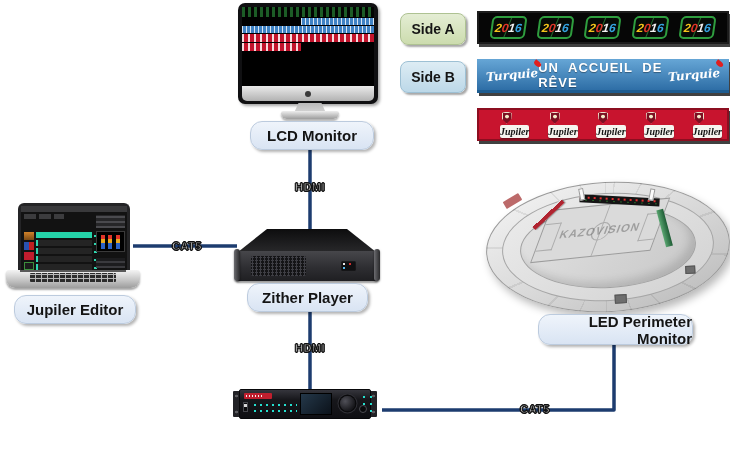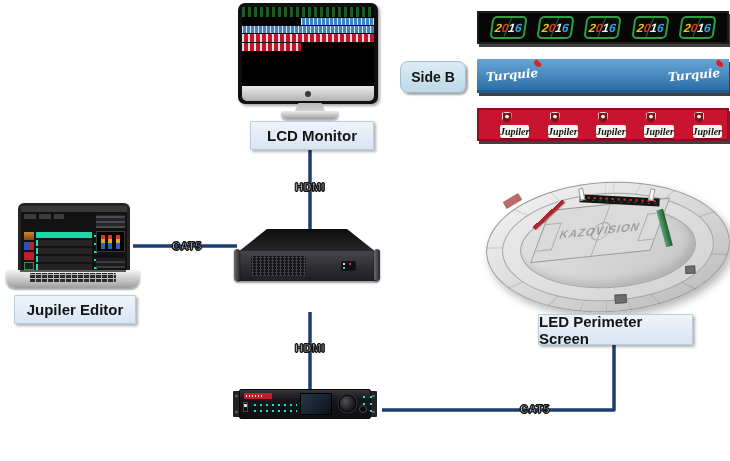--- a/index.html
+++ b/index.html
@@ -9,22 +9,22 @@
 
   
   svg.wires { position:absolute; left:0; top:0; width:730px; height:461px; }
   .conn-label { position:absolute; width:44px; text-align:center;
     font-weight:bold; font-size:11px; letter-spacing:.5px; color:#fff;
     -webkit-text-stroke:1px #111;
     text-shadow:-1px 0 #111,1px 0 #111,0 -1px #111,0 1px #111; }
 
   
   .node-label { position:absolute; display:flex; align-items:center; justify-content:center;
-    background:linear-gradient(#eff4fb,#d9e4f3); border:1px solid #bccbde; border-radius:1px;
-    box-shadow:2px 2px 3px rgba(0,0,0,.30); font-weight:bold; font-size:15px; color:#141414; }
+    background:linear-gradient(#eff4fb,#d9e4f3); border:1px solid #bccbde; border-radius:12px;
+    box-shadow:2px 2px 3px rgba(0,0,0,.30); font-weight:bold; font-size:15px; color:#141414;text-align:right; }
 
   
   .side-label { position:absolute; left:400px; width:64px; height:30px; display:flex;
     align-items:center; justify-content:center; border-radius:8px; font-weight:bold;
     font-size:14px; color:#141414; box-shadow:2px 2px 2px rgba(0,0,0,.35); }
   .side-a { background:linear-gradient(#e4edd4,#ccdcae); border:1px solid #aec292; }
   .side-b { background:linear-gradient(#ddecf4,#bcd8e8); border:1px solid #9dc0d4; }
   .side-c { background:linear-gradient(#fde9d6,#f8d4b2); border:1px solid #dcb691; }
 
   
@@ -216,20 +216,21 @@
       <div class="mrow mrow-r" style="width:45%"></div>
     </div>
     <div class="imac-chin">
       <div class="apple-dot"></div>
     </div>
   </div>
   <div class="imac-neck abs" style="left:294px;top:103px;width:32px;height:10px"></div>
   <div class="imac-base abs" style="left:281px;top:111px;width:58px;height:8px"></div>
   <div class="node-label" style="left:250px;top:121px;width:122px;height:27px">LCD Monitor</div>
 
+  <div class="side-label side-a" style="top:13px">Side A</div>
   <div class="side-label side-b" style="top:61px">Side B</div>
 
   <div class="banner banner-a" style="top:11px">
     <div class="euro-logo">
         <span class="ec0">2</span>
         <span class="ec1">0</span>
         <span class="ec2">1</span>
         <span class="ec3">6</span>
       </div>
     <div class="euro-logo">
@@ -253,20 +254,21 @@
     <div class="euro-logo">
         <span class="ec0">2</span>
         <span class="ec1">0</span>
         <span class="ec2">1</span>
         <span class="ec3">6</span>
       </div>
   </div>
 
   <div class="banner banner-b" style="top:59px">
     <span class="turquie"><span>Turquie</span><i class="tulip"></i></span>
+    <span class="b-msg">UN ACCUEIL DE RÊVE</span>
     <span class="turquie"><span>Turquie</span><i class="tulip"></i></span>
   </div>
 
   <div class="banner banner-c" style="top:108px">
     <div class="jupiler">
         <i class="jup-shield"></i>
         <div class="jup-box">Jupiler</div>
       </div>
     <div class="jupiler">
         <i class="jup-shield"></i>
@@ -317,20 +319,21 @@
 
   <div class="abs" style="left:236px;top:229px;width:142px;height:54px">
     <div class="p-top"></div>
     <div class="p-front">
       <div class="p-vent"></div>
       <div class="p-badge"></div>
     </div>
     <div class="p-handle" style="left:-2px"></div>
     <div class="p-handle" style="right:-2px"></div>
   </div>
+  <div class="node-label" style="left:247px;top:283px;width:119px;height:27px">Zither Player</div>
 
   <div class="abs" style="left:233px;top:389px;width:144px;height:30px">
     <div class="c-ear" style="left:0"></div>
     <div class="c-ear" style="right:0"></div>
     <div class="c-body">
       <div class="c-brand"></div>
       <div class="c-switch">
           <i></i>
         </div>
       <div class="c-leds"></div>
@@ -355,20 +358,20 @@
     </div>
     <div class="st-strip-red"></div>
     <div class="st-strip-top"></div>
     <div class="st-strip-green"></div>
     <div class="st-redroof"></div>
     <div class="st-post" style="left:96px;top:5px;transform:rotate(-8deg)"></div>
     <div class="st-post" style="left:166px;top:9px;transform:rotate(14deg)"></div>
     <div class="st-gate" style="left:126px;bottom:8px;width:10px;height:7px"></div>
     <div class="st-gate" style="left:198px;top:88px;width:8px;height:6px"></div>
   </div>
-  <div class="node-label" style="left:538px;top:314px;width:153px;height:29px">LED Perimeter Screen</div>
+  <div class="node-label" style="left:538px;top:314px;width:153px;height:29px">LED Perimeter Monitor</div>
 
   <div class="conn-label" style="left:288px;top:181px">HDMI</div>
   <div class="conn-label" style="left:165px;top:240px">CAT5</div>
   <div class="conn-label" style="left:288px;top:342px">HDMI</div>
   <div class="conn-label" style="left:513px;top:403px">CAT5</div>
 
 </div>
 
 </body></html>

